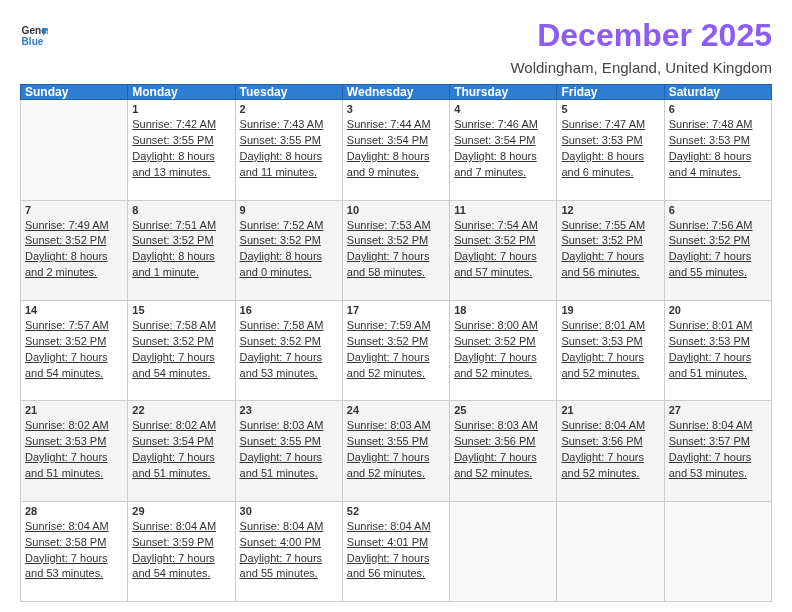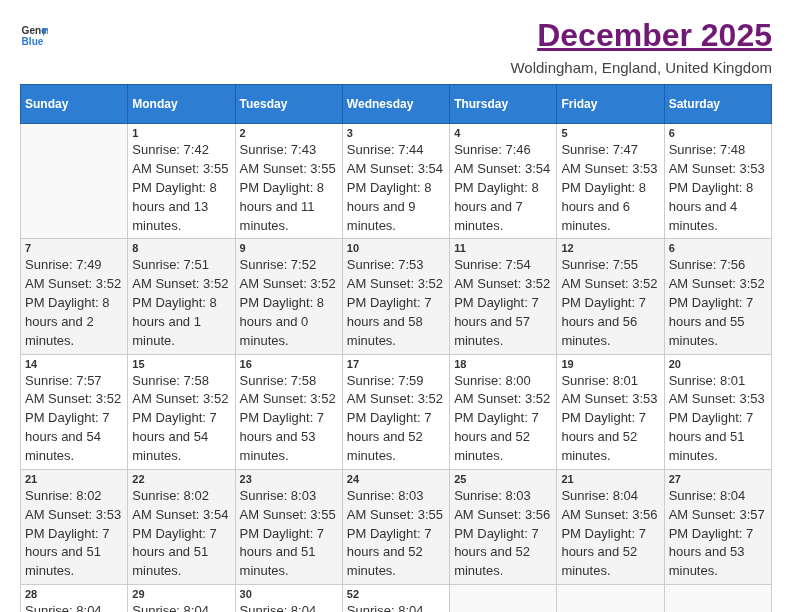--- a/index.html
+++ b/index.html
@@ -32,42 +32,41 @@
     .logo-icon {
       width: 28px;
       height: 28px;
     }
     .title-block {
       text-align: right;
     }
     .main-title {
       font-size: 32px;
       font-weight: bold;
-      color: #701a75;
+      color: #8b5cf6;
       line-height: 1.1;
-      text-decoration: underline;
     }
     .subtitle {
       font-size: 15px;
       color: #444;
       margin-top: 6px;
     }
     .calendar {
       flex: 1;
       border: 1px solid #ccc;
       border-collapse: collapse;
       width: 100%;
       table-layout: fixed;
     }
     .calendar th {
       background: #2d7dd2;
       color: #fff;
       font-size: 12px;
       font-weight: bold;
-      padding: 12px 4px;
+      padding: 0 4px;
       text-align: left;
       border: 1px solid #2060aa;
     }
     .calendar td {
       border: 1px solid #ccc;
       vertical-align: top;
       padding: 3px 4px;
       font-size: 9.5px;
       color: #333;
       height: 82px;
@@ -75,23 +74,24 @@
     .calendar td.empty {
       background: #f9f9f9;
     }
     .day-num {
       font-size: 11px;
       font-weight: bold;
       display: block;
       margin-bottom: 2px;
     }
     .day-info {
-      font-size: 13px;
+      font-size: 11px;
       line-height: 1.45;
       color: #333;
+      text-decoration: underline;
     }
     .row-alt td {
       background: #f4f4f4;
     }
   </style>
 </head>
 <body>
 
 <div class="page">
   <div class="header">

